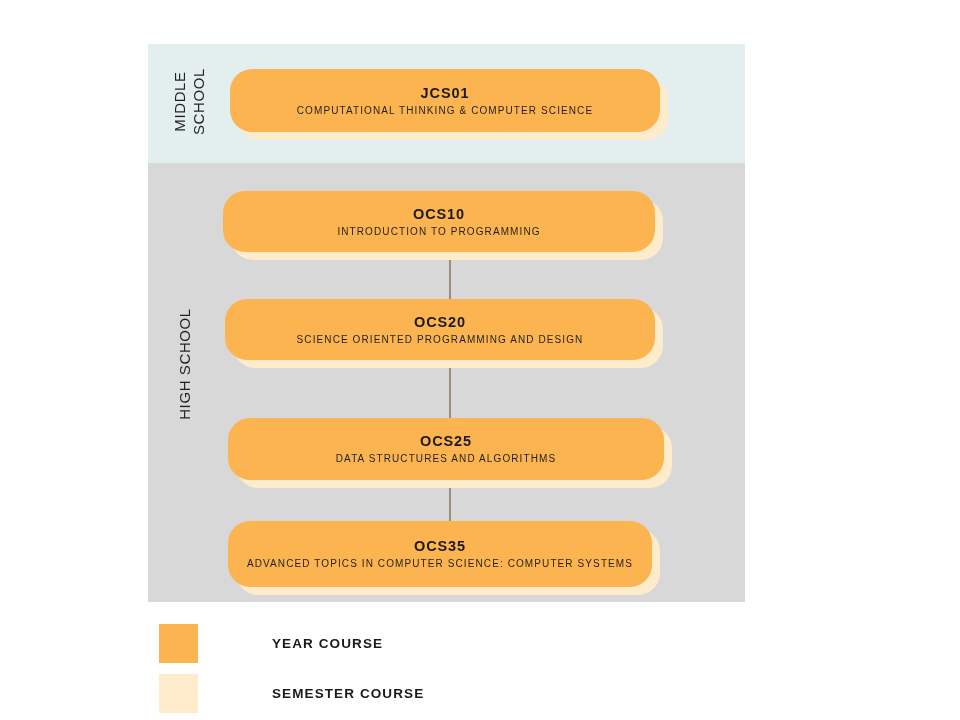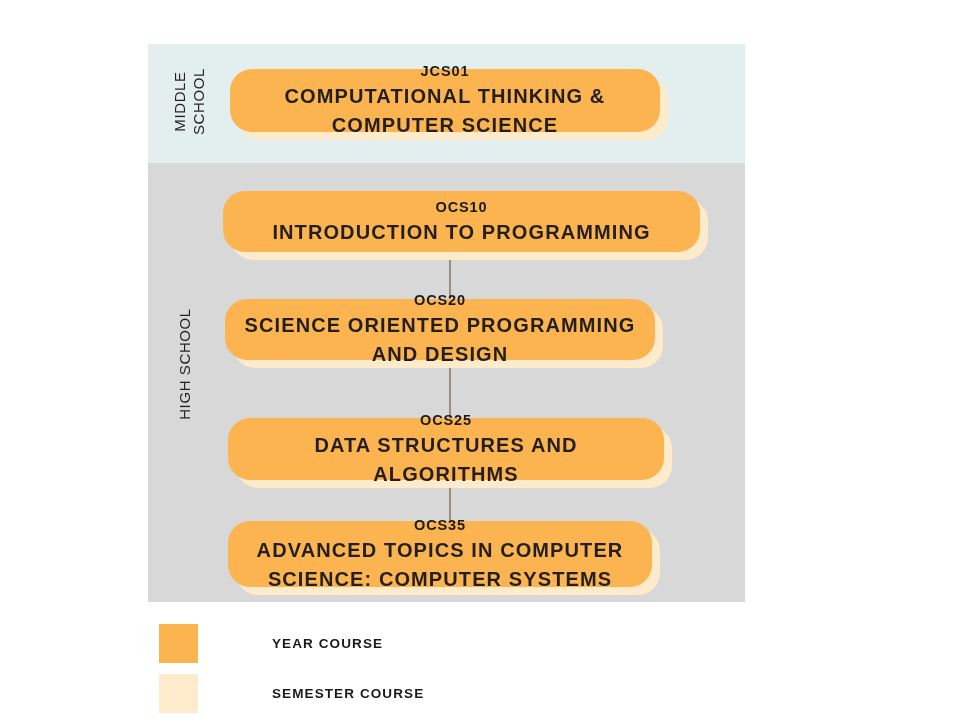--- a/index.html
+++ b/index.html
@@ -110,22 +110,22 @@
   }
   .card-code {
     color: #1a1a1a;
     font-weight: bold;
     font-size: 14.5px;
     letter-spacing: 0.9px;
     line-height: 1.45;
   }
   .card-title {
     color: #231f20;
-    font-weight: 700;
-    font-size: 20px;
+    font-weight: 400;
+    font-size: 10px;
     letter-spacing: 1.1px;
     line-height: 1.45;
     text-align: center;
   }
 
   
   #legend {
     position: absolute;
     left: 159px;
     top: 618px;
@@ -169,21 +169,21 @@
   <div class="connector" style="top:480px;height:42px;"></div>
 
   <div class="card-wrap" style="left:230px;top:69px;width:430px;height:63px;">
     <div class="card-shadow"></div>
     <div class="card">
       <div class="card-code">JCS01</div>
       <div class="card-title">COMPUTATIONAL THINKING &amp; COMPUTER SCIENCE</div>
     </div>
   </div>
 
-  <div class="card-wrap" style="left:223px;top:191px;width:432px;height:61px;padding-left:45px;">
+  <div class="card-wrap" style="left:223px;top:191px;width:432px;height:61px;">
     <div class="card-shadow"></div>
     <div class="card">
       <div class="card-code">OCS10</div>
       <div class="card-title">INTRODUCTION TO PROGRAMMING</div>
     </div>
   </div>
 
   <div class="card-wrap" style="left:225px;top:299px;width:430px;height:61px;">
     <div class="card-shadow"></div>
     <div class="card">

